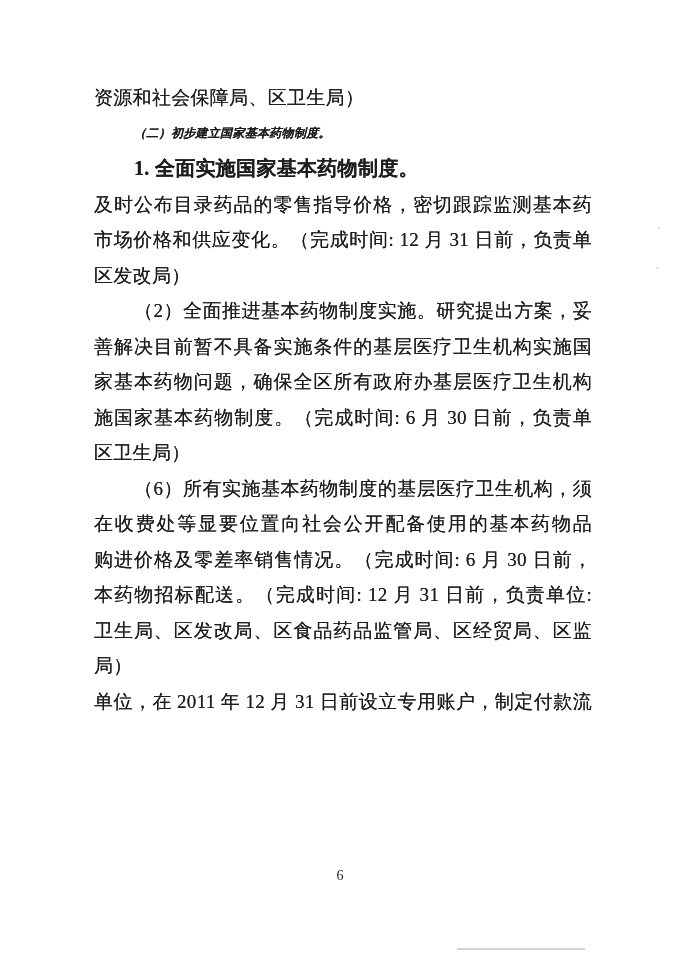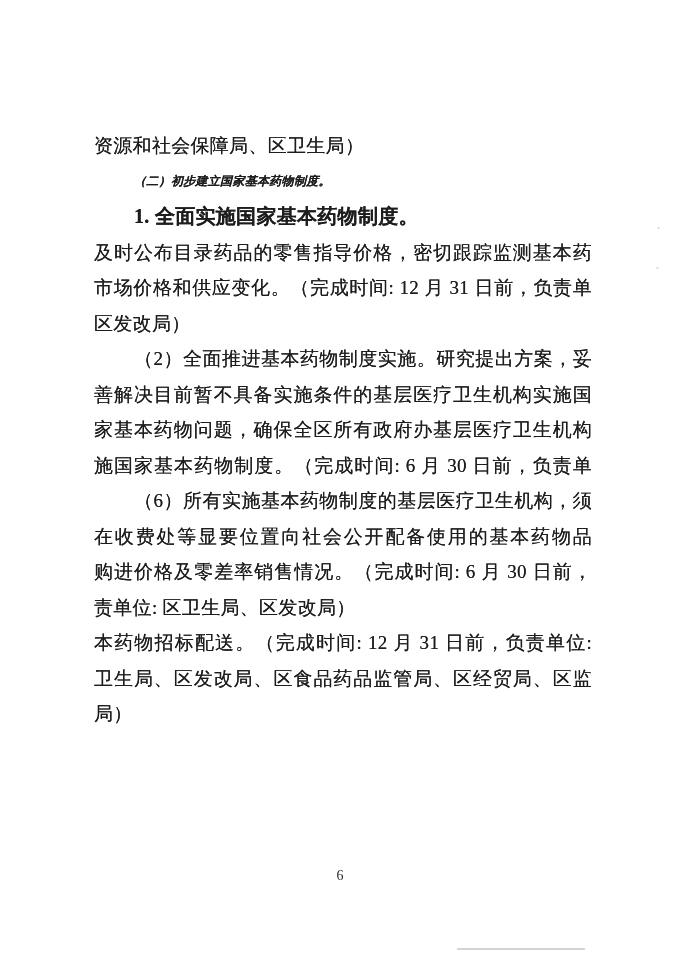--- a/index.html
+++ b/index.html
@@ -10,21 +10,20 @@
     background: #ffffff;
     overflow: hidden;
     font-family: "Liberation Serif", "DejaVu Serif", serif;
     color: #1d1d1d;
   }
   .doc {
     position: absolute;
     left: 94px;
     top: 80px;
     width: 498px;
-    margin-top: 48px;
   }
   .l {
     height: 35.5px;
     line-height: 35.5px;
     font-size: 19px;
     letter-spacing: 0.3px;
     text-shadow: 0 0 0.4px #3a3a3a;
     overflow: hidden;
     white-space: nowrap;
   }
@@ -74,27 +73,28 @@
     <div class="l">资源和社会保障局、区卫生局）</div>
     <div class="l ind hk">（二）初步建立国家基本药物制度。</div>
     <div class="l ind hn">1. 全面实施国家基本药物制度。</div>
     <div class="l j">及时公布目录药品的零售指导价格，密切跟踪监测基本药物</div>
     <div class="l j">市场价格和供应变化。（完成时间: 12 月 31 日前，负责单位:</div>
     <div class="l">区发改局）</div>
     <div class="l ind j">（2）全面推进基本药物制度实施。研究提出方案，妥</div>
     <div class="l j">善解决目前暂不具备实施条件的基层医疗卫生机构实施国</div>
     <div class="l j">家基本药物问题，确保全区所有政府办基层医疗卫生机构实</div>
     <div class="l j">施国家基本药物制度。（完成时间: 6 月 30 日前，负责单位:</div>
+    <div class="l">区卫生局）</div>
     <div class="l ind j">（6）所有实施基本药物制度的基层医疗卫生机构，须</div>
     <div class="l j">在收费处等显要位置向社会公开配备使用的基本药物品种、</div>
     <div class="l j">购进价格及零差率销售情况。（完成时间: 6 月 30 日前，负</div>
-    <div class="l">责单位: 区卫生局、区发改局）</div>
     <div class="l j">本药物招标配送。（完成时间: 12 月 31 日前，负责单位: 区</div>
     <div class="l j">卫生局、区发改局、区食品药品监管局、区经贸局、区监察</div>
     <div class="l">局）</div>
+    <div class="l j">单位，在 2011 年 12 月 31 日前设立专用账户，制定付款流</div>
   </div>
 
   <div class="pagenum">6</div>
 
   <div class="scan-line"></div>
   <div class="speck speck1"></div>
   <div class="speck speck2"></div>
 </div>
 
 </body></html>

